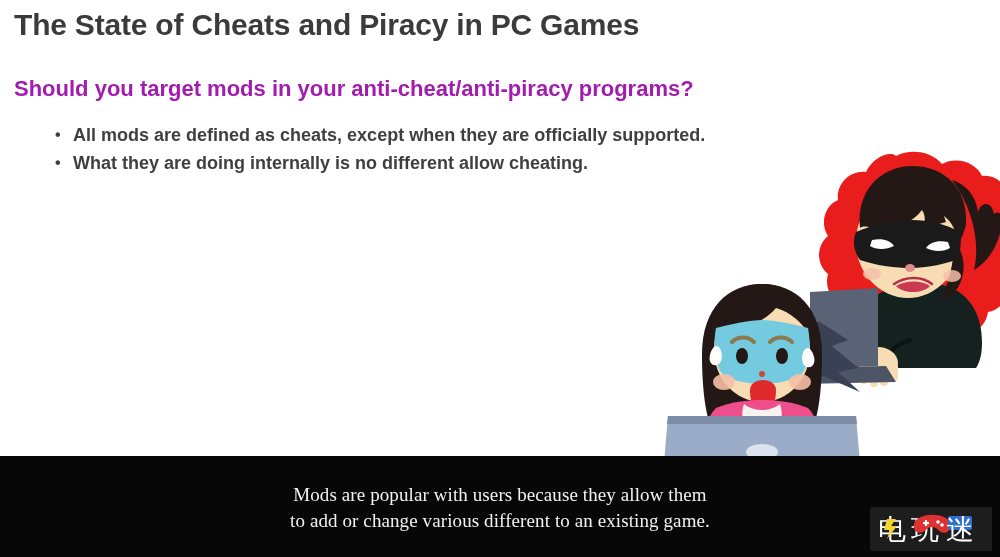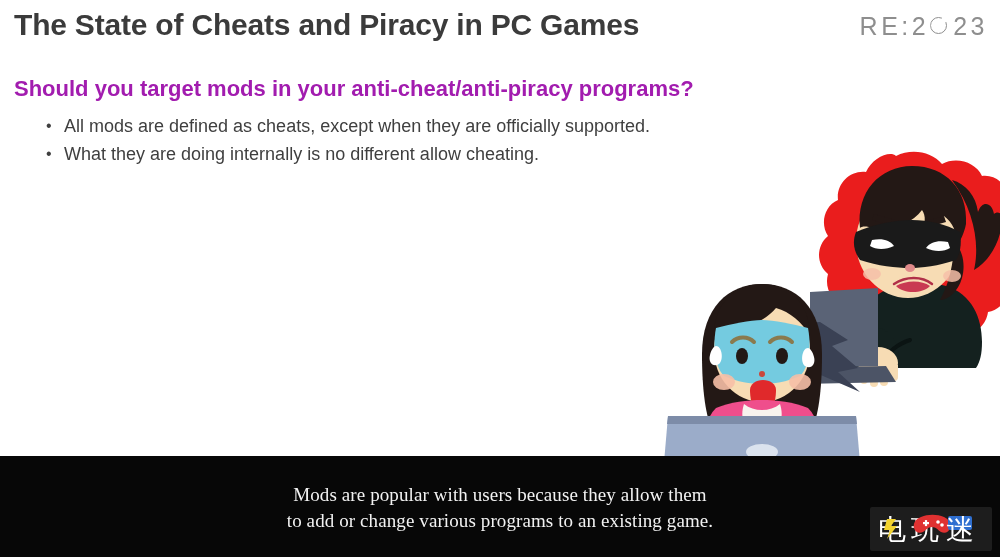--- a/index.html
+++ b/index.html
@@ -88,23 +88,24 @@
     font-size: 22px;
     font-weight: bold;
     color: #a21caf;
     white-space: nowrap;
   }
 
   #bullet-list {
     position: absolute;
     left: 46px;
     top: 112px;
-    margin: 0;
+    margin: 9px;
     padding: 0;
     list-style: none;
+    font-weight: bold;
   }
   #bullet-list li {
     position: relative;
     padding-left: 18px;
     font-size: 18px;
     color: #3f3f3f;
     line-height: 28px;
     white-space: nowrap;
   }
   #bullet-list li::before {
@@ -176,25 +177,20 @@
 </style>
 </head>
 <body>
 
 <div id="slide">
 
   <div id="slide-white">
 
     <div id="slide-title">The State of Cheats and Piracy in PC Games</div>
 
-    <div id="brand-logo">
-      <span>RE:2</span>
-      <span class="logo-open-zero"></span>
-      <span>23</span>
-    </div>
 
     <div id="question-heading">Should you target mods in your anti-cheat/anti-piracy programs?</div>
 
     <ul id="bullet-list">
       <li>All mods are defined as cheats, except when they are officially supported.</li>
       <li>What they are doing internally is no different allow cheating.</li>
     </ul>
 
 
     <div id="illustration">
@@ -384,21 +380,21 @@
           <path fill="#7d8ca8" d="M2,328 l200,0 l1,8 l-202,0 Z"></path>
         </g>
 
       </svg>
     </div>
   </div>
 
   <div id="caption-bar">
     <div id="caption-text">
       <span class="cap-line">Mods are popular with users because they allow them</span>
-      <span class="cap-line">to add or change various programs to an existing game.</span>
+      <span class="cap-line">to add or change various different to an existing game.</span>
     </div>
 
     <div id="watermark">
       <svg width="110" height="36" viewBox="0 0 110 36" xmlns="http://www.w3.org/2000/svg">
 
         <g>
           <text x="2" y="28" font-family="DejaVu Sans, sans-serif" font-size="28" fill="#ffffff">电</text>
           <path fill="#f2d330" d="M11,8 l9,0 l-5,7 l6,0 l-10,13 l3,-9 l-6,0 Z"></path>
         </g>
 

